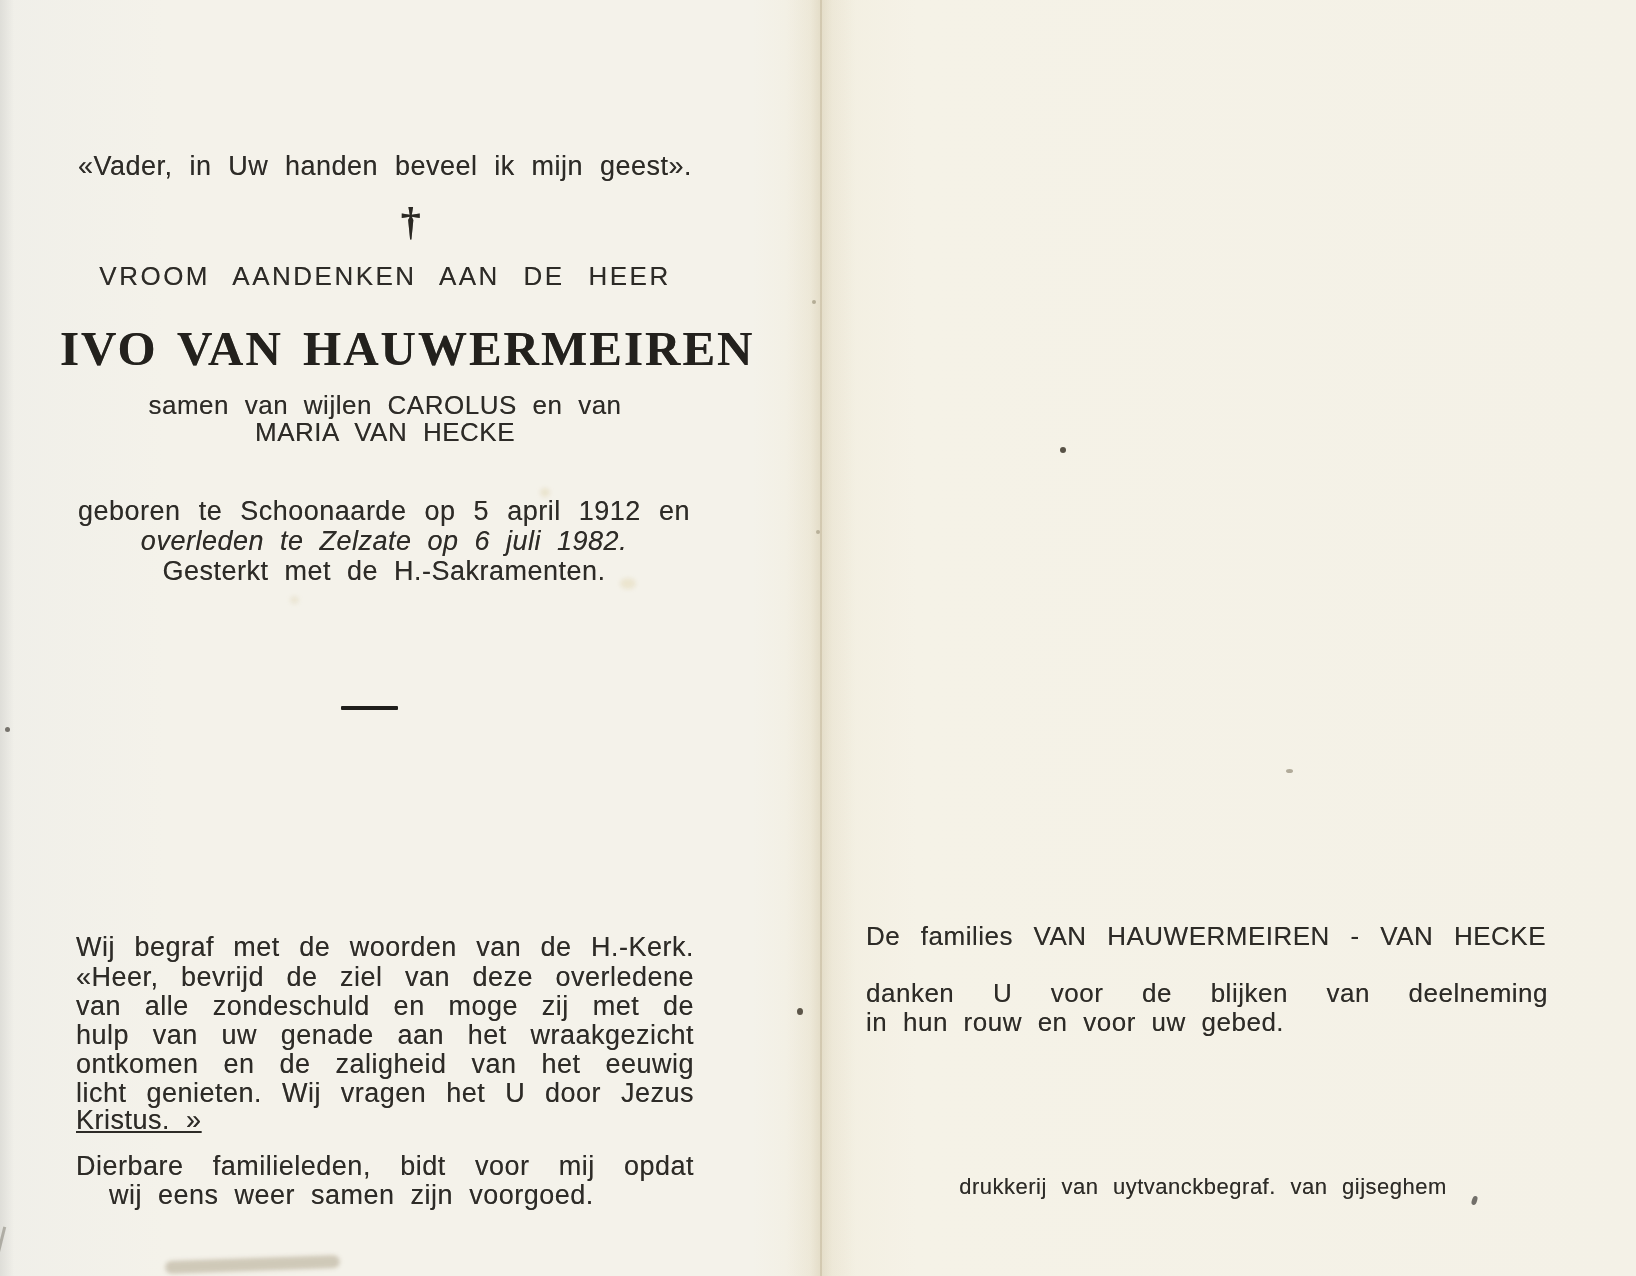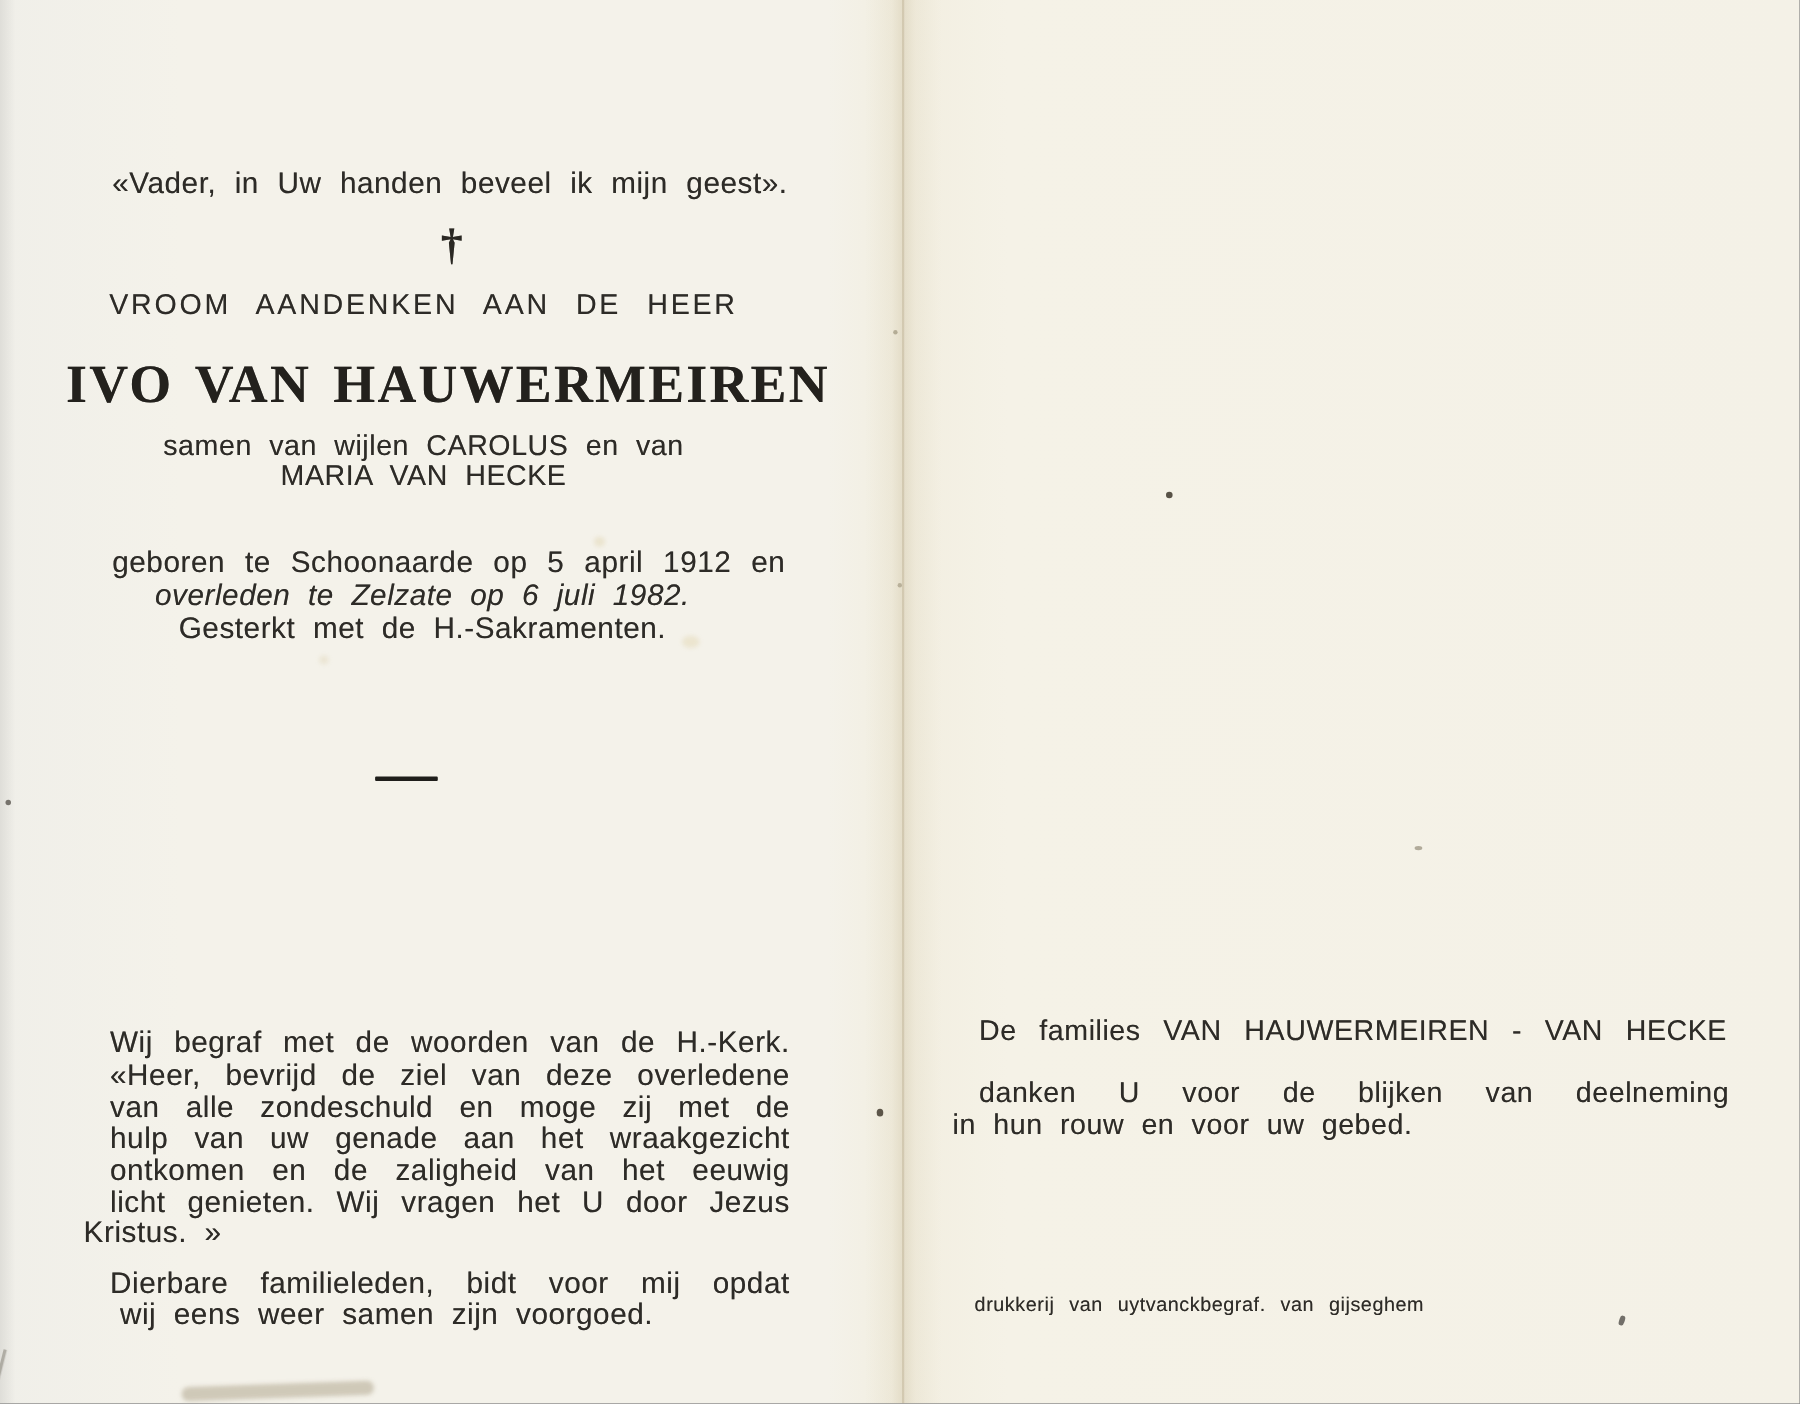--- a/index.html
+++ b/index.html
@@ -13,21 +13,21 @@
     color:#2d2b27;
   }
   .txt{
     position:absolute;
     letter-spacing:.5px;
     word-spacing:8px;
     white-space:nowrap;
     text-shadow:0 0 .5px rgba(45,43,39,.55);
   }
   .wrapok{white-space:normal;}
-  .jline{text-align:justify;text-align-last:justify;white-space:normal;margin-left:24px;}
+  .jline{text-align:justify;text-align-last:justify;white-space:normal;}
   .cline{text-align:center;}
   .lline{text-align:left;}
   .body27{font-size:27px;line-height:29.5px;}
   .body26{font-size:26px;line-height:29px;}
   .caps{letter-spacing:2.5px;word-spacing:14px;}
   .deadname{
     font-family:"Liberation Serif",serif;
     font-weight:bold;
     font-size:49px;
     letter-spacing:2px;
@@ -63,22 +63,22 @@
     position:absolute;left:165px;top:1258px;width:175px;height:13px;
     background:rgba(110,92,55,.28);border-radius:8px;filter:blur(2px);
     transform:rotate(-2deg);
   }
   .cornerline{
     position:absolute;left:-4px;top:1226px;width:3px;height:60px;
     background:rgba(80,75,60,.35);transform:rotate(14deg);filter:blur(.5px);
   }
   .printrow{
     position:absolute;left:886px;top:1172px;width:634px;
-    display:flex;justify-content:flex-start;
-    font-size:18px;line-height:29px;
+    display:flex;justify-content:center;
+    font-size:22px;line-height:29px;
   }
 </style>
 </head>
 <body>
 
 <div class="scan">
 
   <div class="edgeL"></div>
   <div class="fold"></div>
   <div class="foldline"></div>
@@ -101,21 +101,21 @@
     <div class="txt body27 cline" style="left:78px;top:557px;width:612px;">Gesterkt met de H.-Sakramenten.</div>
 
     <div class="dash"></div>
 
     <div class="txt body27 jline" style="left:76px;top:933px;width:618px;">Wij begraf met de woorden van de H.-Kerk.</div>
     <div class="txt body27 jline" style="left:76px;top:963px;width:618px;">«Heer, bevrijd de ziel van deze overledene</div>
     <div class="txt body27 jline" style="left:76px;top:992px;width:618px;">van alle zondeschuld en moge zij met de</div>
     <div class="txt body27 jline" style="left:76px;top:1021px;width:618px;">hulp van uw genade aan het wraakgezicht</div>
     <div class="txt body27 jline" style="left:76px;top:1050px;width:618px;">ontkomen en de zaligheid van het eeuwig</div>
     <div class="txt body27 jline" style="left:76px;top:1079px;width:618px;">licht genieten. Wij vragen het U door Jezus</div>
-    <div class="txt body27 lline" style="left:76px;top:1106px;width:618px;">Kristus. »</div>
+    <div class="txt body27 lline" style="left:76px;top:1106px;width:618px;text-decoration:underline;">Kristus. »</div>
 
     <div class="txt body27 jline" style="left:76px;top:1152px;width:618px;">Dierbare familieleden, bidt voor mij opdat</div>
     <div class="txt body27 lline" style="left:76px;top:1181px;width:618px;margin-left:33px;">wij eens weer samen zijn voorgoed.</div>
 
   </div>
 
   <div>
 
     <div class="txt body26 jline" style="left:866px;top:922px;width:680px;">De families VAN HAUWERMEIREN - VAN HECKE</div>
 

